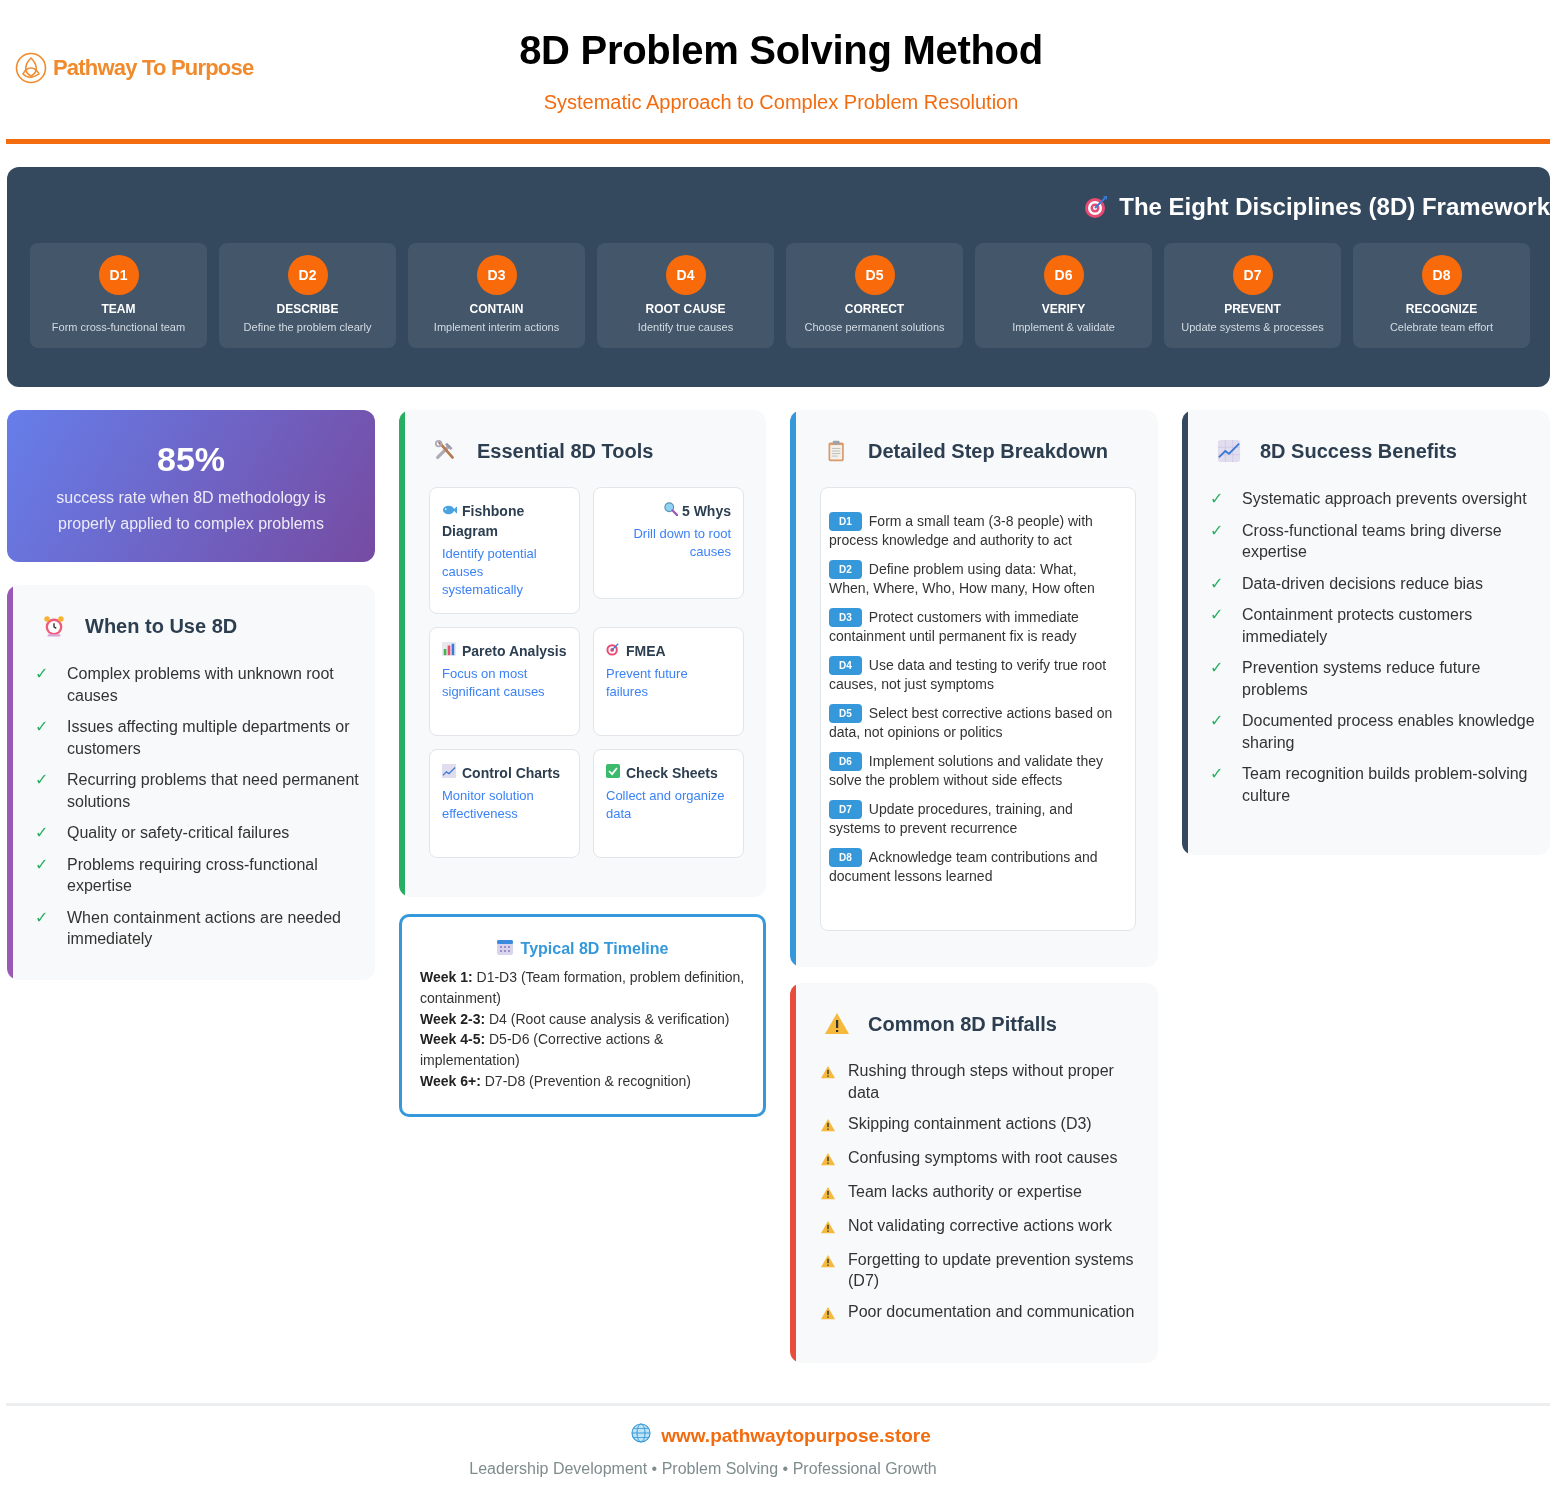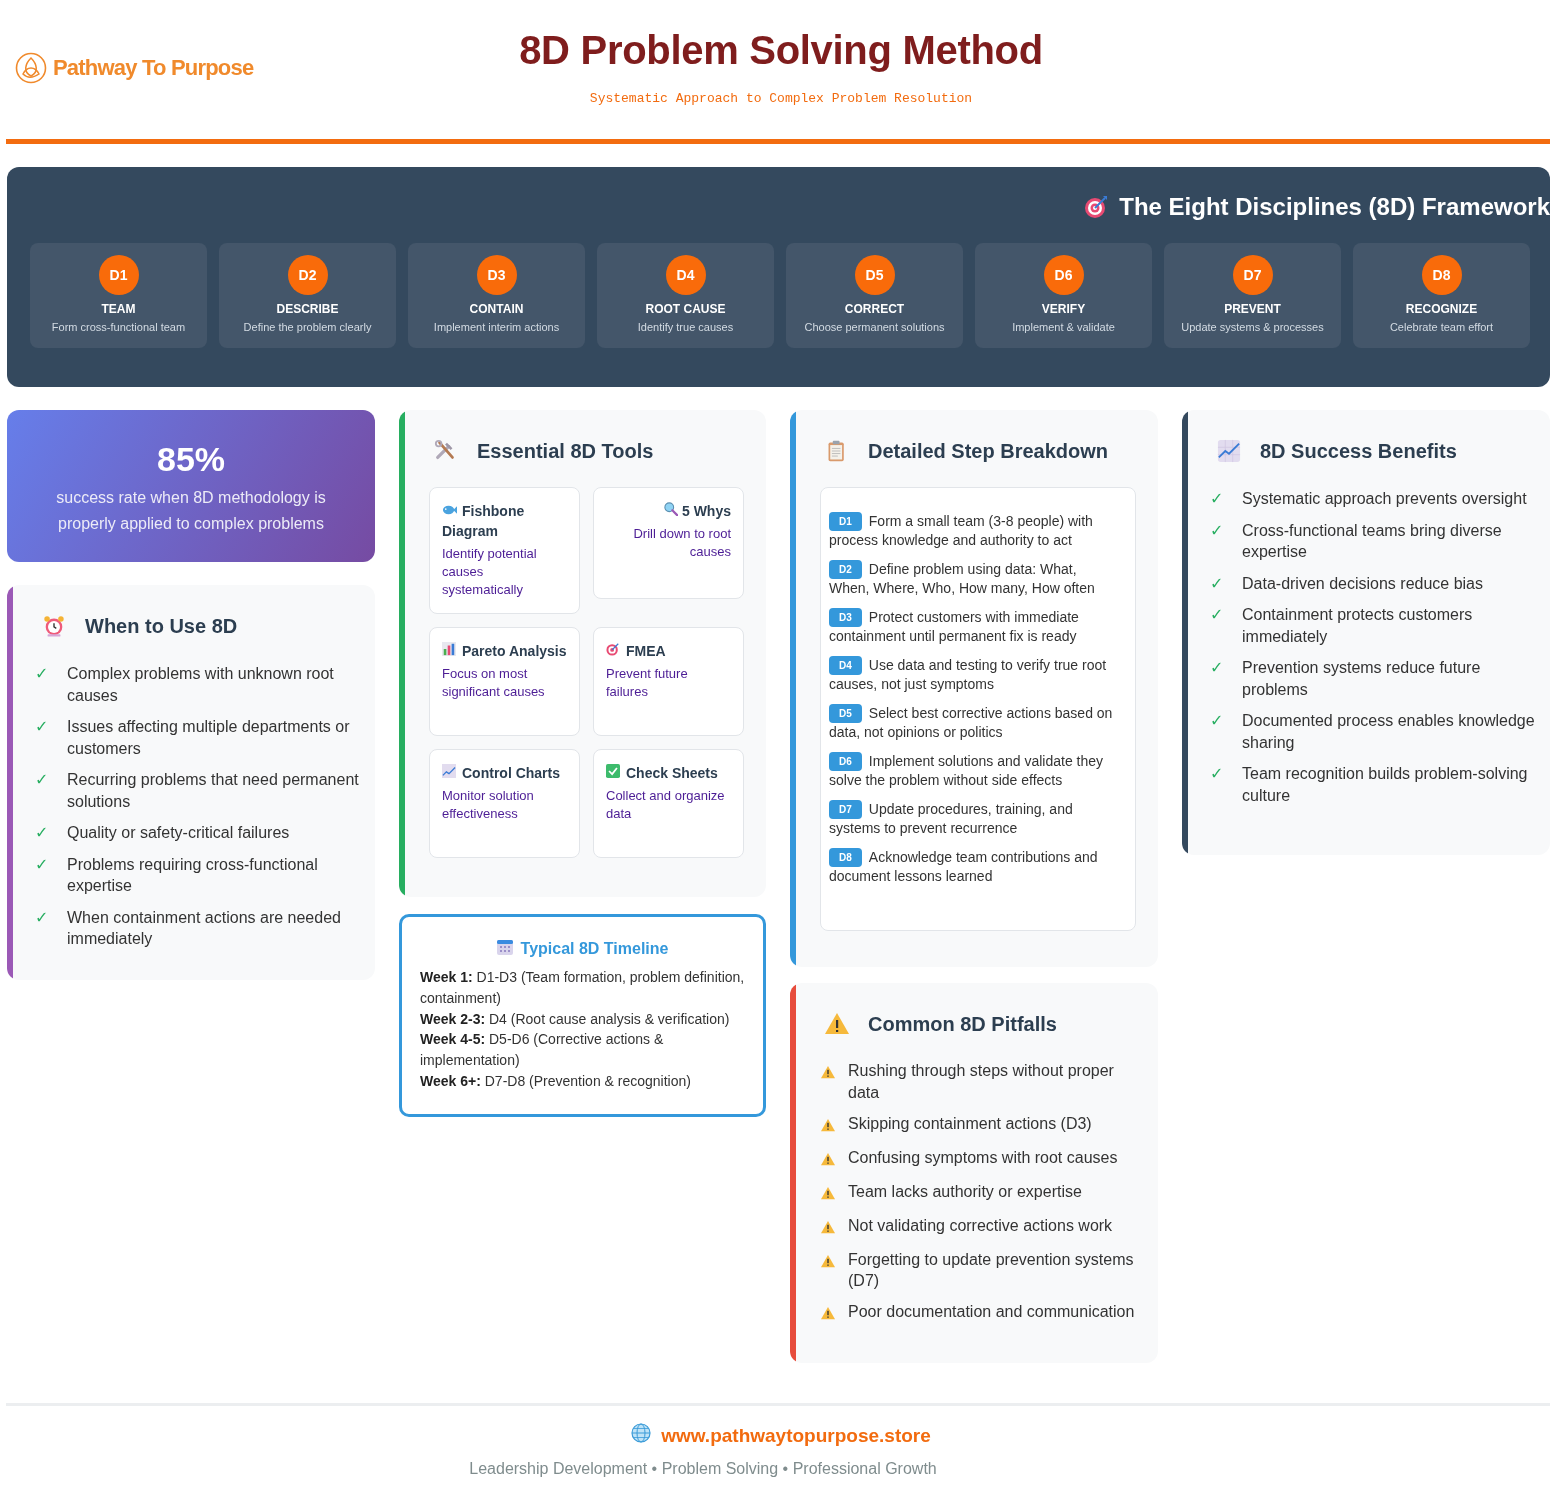--- a/index.html
+++ b/index.html
@@ -4,22 +4,22 @@
 <style>
   * { box-sizing: border-box; margin: 0; padding: 0; }
   html, body { width: 1562px; height: 1504px; background: #ffffff; overflow: hidden; }
   body { font-family: "Liberation Sans", "DejaVu Sans", sans-serif; color: #2c3e50; position: relative; }
 
   
   .header { position: absolute; left: 0; top: 0; width: 1562px; height: 145px; }
   .logo { position: absolute; left: 15px; top: 52px; display: flex; align-items: center; gap: 6px; }
   .logo-mark { width: 32px; height: 32px; }
   .logo-text { color: #f08a2c; font-size: 22px; font-weight: bold; letter-spacing: -0.8px; }
-  .title { position: absolute; left: 0; width: 1562px; top: 28px; text-align: center; font-size: 40px; font-weight: bold; color: #7f1d1d; letter-spacing: -0.3px; }
-  .subtitle { position: absolute; left: 0; width: 1562px; top: 91px; text-align: center; font-size: 13px; color: #f26b0f; font-family: Liberation Mono, monospace; }
+  .title { position: absolute; left: 0; width: 1562px; top: 28px; text-align: center; font-size: 40px; font-weight: bold; color: #000000; letter-spacing: -0.3px; }
+  .subtitle { position: absolute; left: 0; width: 1562px; top: 91px; text-align: center; font-size: 20px; color: #f26b0f; }
   .header-rule { position: absolute; left: 6px; top: 139px; width: 1544px; height: 5px; background: #f36c10; }
 
   
   .framework { position: absolute; left: 7px; top: 167px; width: 1543px; height: 220px; background: #34495e; border-radius: 12px; }
   .fw-title { position: absolute; left: 0; width: 100%; top: 26px; text-align: center; color: #ffffff; font-size: 24px; font-weight: bold; display: flex; justify-content: flex-end; align-items: center; gap: 10px; }
   .fw-title svg { width: 26px; height: 26px; }
   .steps { position: absolute; left: 23px; top: 76px; display: flex; gap: 12px; }
   .step { width: 177px; height: 105px; background: #44566a; border-radius: 8px; text-align: center; position: relative; }
   .step-circle { width: 40px; height: 40px; border-radius: 50%; background: #f96b0a; color: #fff; font-weight: bold; font-size: 14px; line-height: 40px; margin: 12px auto 0; }
   .step-name { color: #ffffff; font-weight: bold; font-size: 12px; margin-top: 7px; }
@@ -37,21 +37,21 @@
 
   .check-list { position: absolute; left: 28px; right: 14px; list-style: none; }
   .check-list li { display: flex; font-size: 16px; line-height: 21.5px; color: #333; margin-bottom: 10px; }
   .check-list .mark { width: 32px; flex: none; color: #27ae60; font-weight: bold; font-size: 16px; }
 
   
   .tools-grid { position: absolute; left: 30px; top: 77px; display: grid; grid-template-columns: 151px 151px; column-gap: 13px; row-gap: 13px; }
   .tool { background: #fff; border: 1.5px solid #e2e5e9; border-radius: 8px; padding: 13px 12px; }
   .tool-name { font-size: 14px; font-weight: bold; color: #2c3e50; line-height: 20px; }
   .tool-name .ti { display: inline-block; width: 16px; margin-right: 4px; }
-  .tool-desc { font-size: 13px; color: #4c1d95; line-height: 18px; margin-top: 4px; }
+  .tool-desc { font-size: 13px; color: #3b82f6; line-height: 18px; margin-top: 4px; }
 
   .timeline { position: absolute; left: 399px; top: 914px; width: 367px; height: 203px; border: 3px solid #3498db; border-radius: 10px; background: #fff; }
   .tl-title { text-align: center; color: #3498db; font-size: 16px; font-weight: bold; margin-top: 22px; display: flex; justify-content: center; align-items: center; gap: 8px; }
   .tl-body { padding: 0 18px; margin-top: 8px; font-size: 14px; line-height: 20.8px; color: #333; }
   .tl-body b { color: #222; }
 
   
   .breakdown-box { position: absolute; left: 30px; top: 77px; width: 316px; height: 444px; background: #fff; border: 1.5px solid #e2e5e9; border-radius: 8px; padding: 24px 16px 0 8px; }
   .bd-item { font-size: 14px; line-height: 19px; color: #333; margin-bottom: 10px; }
   .bd-badge { display: inline-block; background: #3498db; color: #fff; font-size: 10px; font-weight: bold; padding: 0 10px; height: 19px; line-height: 19px; border-radius: 4px; margin-right: 7px; vertical-align: 1px; }

